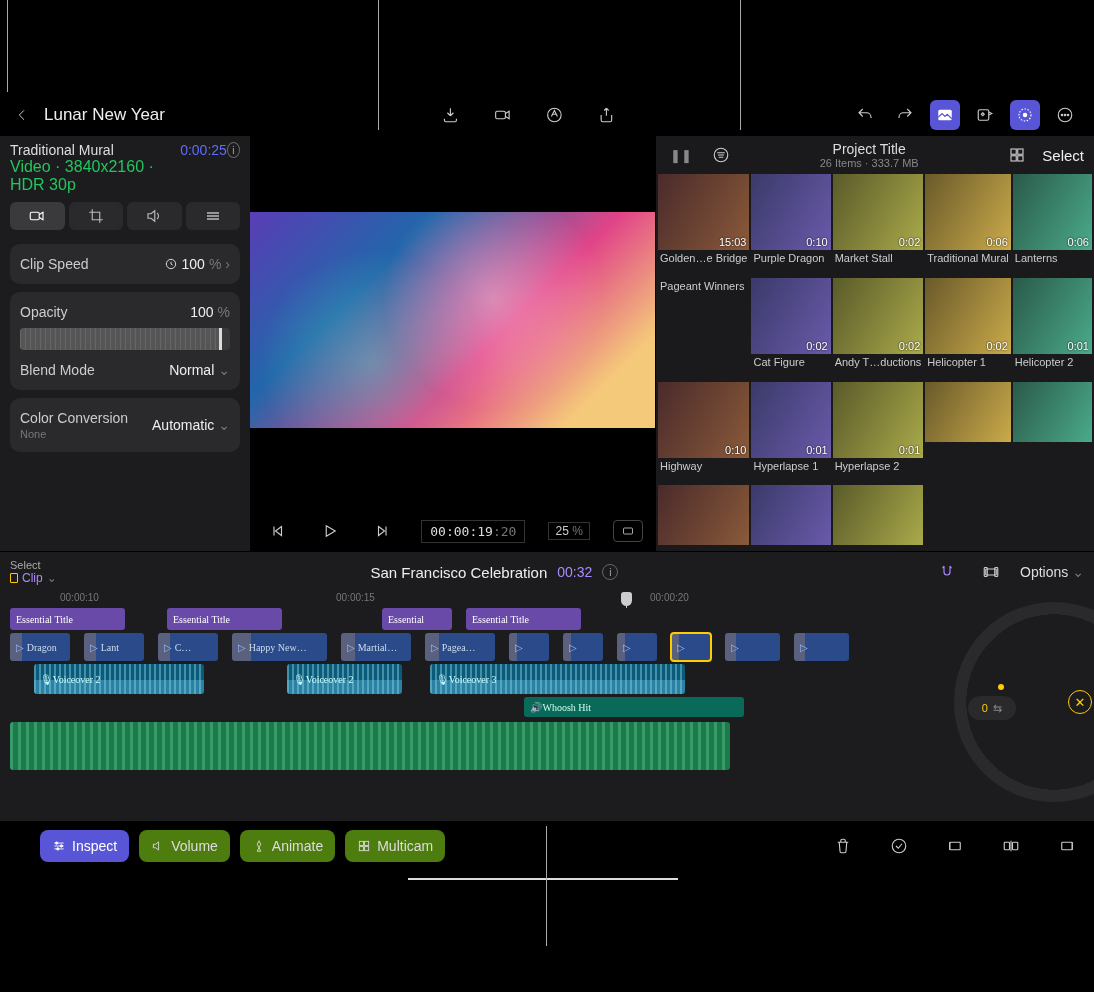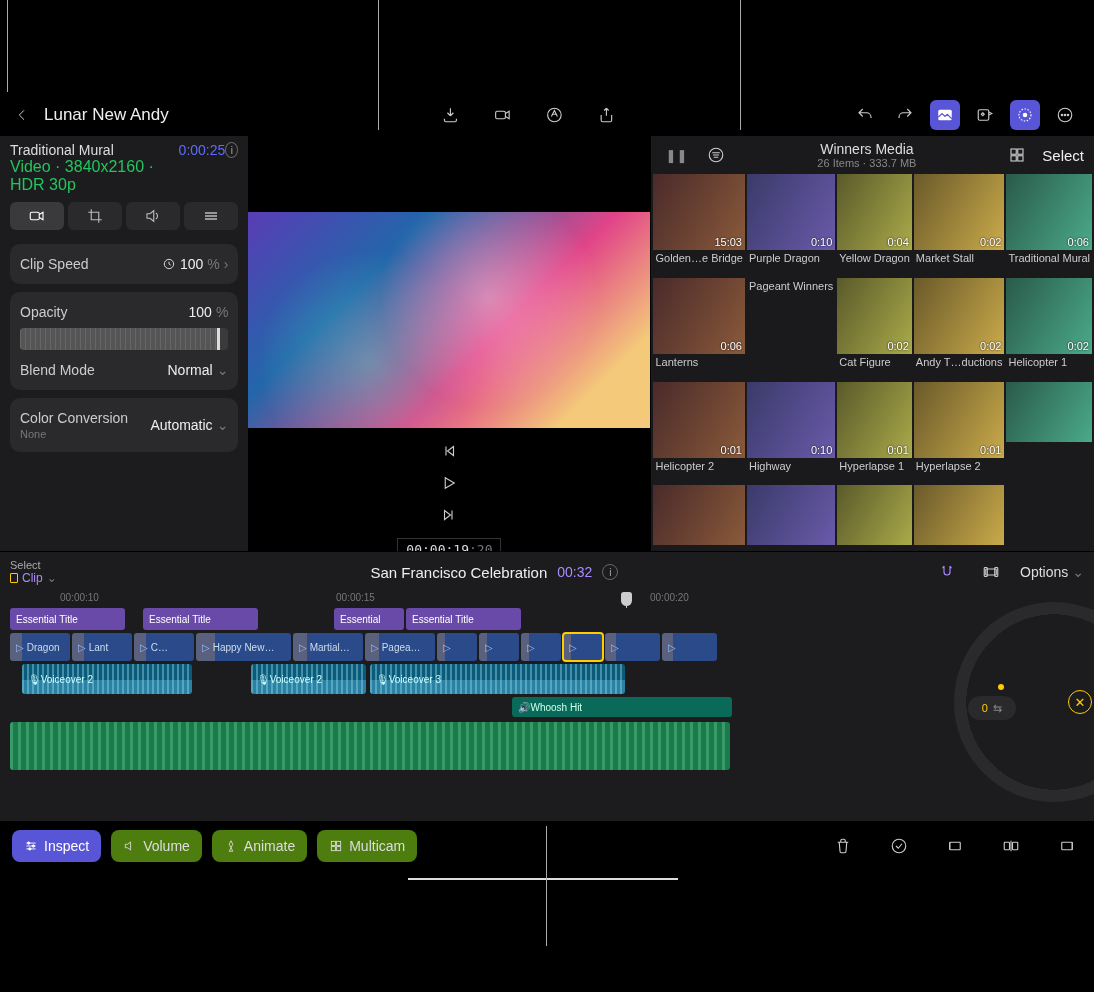--- a/index.html
+++ b/index.html
@@ -152,24 +152,23 @@
     content:"";
     position:absolute; inset:0;
     background: radial-gradient(circle at 60% 40%, rgba(255,200,220,0.5) 0%, transparent 40%),
                 radial-gradient(circle at 30% 70%, rgba(100,220,200,0.4) 0%, transparent 35%);
   }
   .transport {
     margin-top: auto;
     height: 40px;
     display: flex;
     align-items: center;
-    justify-content: center;
+    justify-content: space-between;
     gap: 14px;
     padding: 0 12px;
-    flex-direction: column;
   }
   .tc-box {
     background: #000;
     border: 1px solid #333;
     padding: 3px 8px;
     font-family: monospace;
     font-size: 13px;
     color: #ddd;
   }
   .tc-box .frames { color: #777; }
@@ -278,23 +277,24 @@
     background: #1c1c1e;
     font-size: 10px; color: #777;
   }
   .ruler-mark { position: absolute; top: 0; }
   .tracks {
     padding-left: 10px;
     position: relative;
   }
   .track-row {
     display: flex;
-    gap: 2px;
+    gap: 14px;
     margin-bottom: 3px;
     height: 22px;
+    font-family: Liberation Serif, serif;
   }
   .track-row.vid { height: 28px; }
   .track-row.audio { height: 30px; }
   .track-row.music { height: 48px; }
   .clip {
     border-radius: 3px;
     display: flex; align-items: center;
     padding: 0 6px;
     font-size: 10px;
     overflow: hidden;
@@ -389,21 +389,21 @@
     padding: 0 12px;
     background: #4d7c0f;
     border-radius: 8px;
     display: inline-flex;
     align-items: center;
     gap: 6px;
     color: #ddd;
     font-size: 14px;
     cursor: pointer;
   }
-  .bb-btn.active { background: #5856d6; color: #fff; }
+  .bb-btn.active { background: #5856d6; color: #fff; margin-left: 28px; }
   .bb-right {
     margin-left: auto;
     display: flex;
     gap: 26px;
     color: #aaa;
   }
   
   .callout-v {
     position: absolute;
     width: 1px; background:#aaa;
@@ -417,21 +417,21 @@
 <div style="position:absolute;left:740px;top:0;height:130px;" class="callout-v"></div>
 
 <div class="top-spacer"></div>
 
 <div class="toolbar">
   <span class="back-caret icon-btn">
     <svg class="icon" viewBox="0 0 24 24">
         <path d="M15 5l-7 7 7 7"></path>
       </svg>
   </span>
-  <span class="project-title">Lunar New Andy</span>
+  <span class="project-title">Lunar New Year</span>
 
   <div class="toolbar-center">
     <span class="icon-btn">
         <svg class="icon" viewBox="0 0 24 24">
           <path d="M12 3v10m0 0l-4-4m4 4l4-4M4 17v2a2 2 0 002 2h12a2 2 0 002-2v-2"></path>
         </svg>
       </span>
     <span class="icon-btn">
         <svg class="icon" viewBox="0 0 24 24">
           <rect x="3" y="7" width="13" height="10" rx="2"></rect>
@@ -611,21 +611,21 @@
   <div class="browser">
     <div class="browser-head">
       <span class="icon-btn" style="color:#888">❚❚</span>
       <span class="icon-btn">
           <svg class="icon" viewBox="0 0 24 24">
             <circle cx="12" cy="12" r="9"></circle>
             <path d="M7 9h10M8 12h8M9 15h6"></path>
           </svg>
         </span>
       <div class="browser-titles">
-        <div class="browser-title">Winners Media</div>
+        <div class="browser-title">Project Title</div>
         <div class="browser-sub">26 Items  ·  333.7 MB</div>
       </div>
       <span class="icon-btn">
           <svg class="icon" viewBox="0 0 24 24">
             <rect x="4" y="4" width="7" height="7"></rect>
             <rect x="13" y="4" width="7" height="7"></rect>
             <rect x="4" y="13" width="7" height="7"></rect>
             <rect x="13" y="13" width="7" height="7"></rect>
           </svg>
         </span>
@@ -636,26 +636,20 @@
           <div class="thumb-img">
             <span class="thumb-dur">15:03</span>
           </div>
           <div class="thumb-label">Golden…e Bridge</div>
         </div>
         <div class="thumb">
           <div class="thumb-img">
             <span class="thumb-dur">0:10</span>
           </div>
           <div class="thumb-label">Purple Dragon</div>
-        </div>
-        <div class="thumb">
-          <div class="thumb-img">
-            <span class="thumb-dur">0:04</span>
-          </div>
-          <div class="thumb-label">Yellow Dragon</div>
         </div>
         <div class="thumb">
           <div class="thumb-img">
             <span class="thumb-dur">0:02</span>
           </div>
           <div class="thumb-label">Market Stall</div>
         </div>
         <div class="thumb">
           <div class="thumb-img">
             <span class="thumb-dur">0:06</span>

